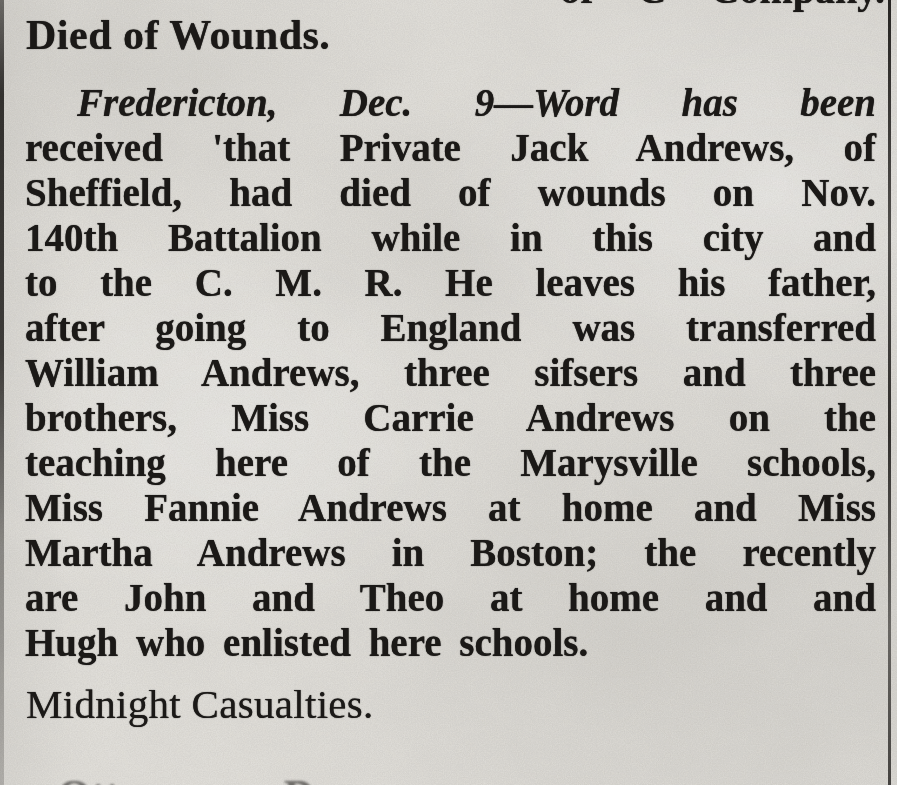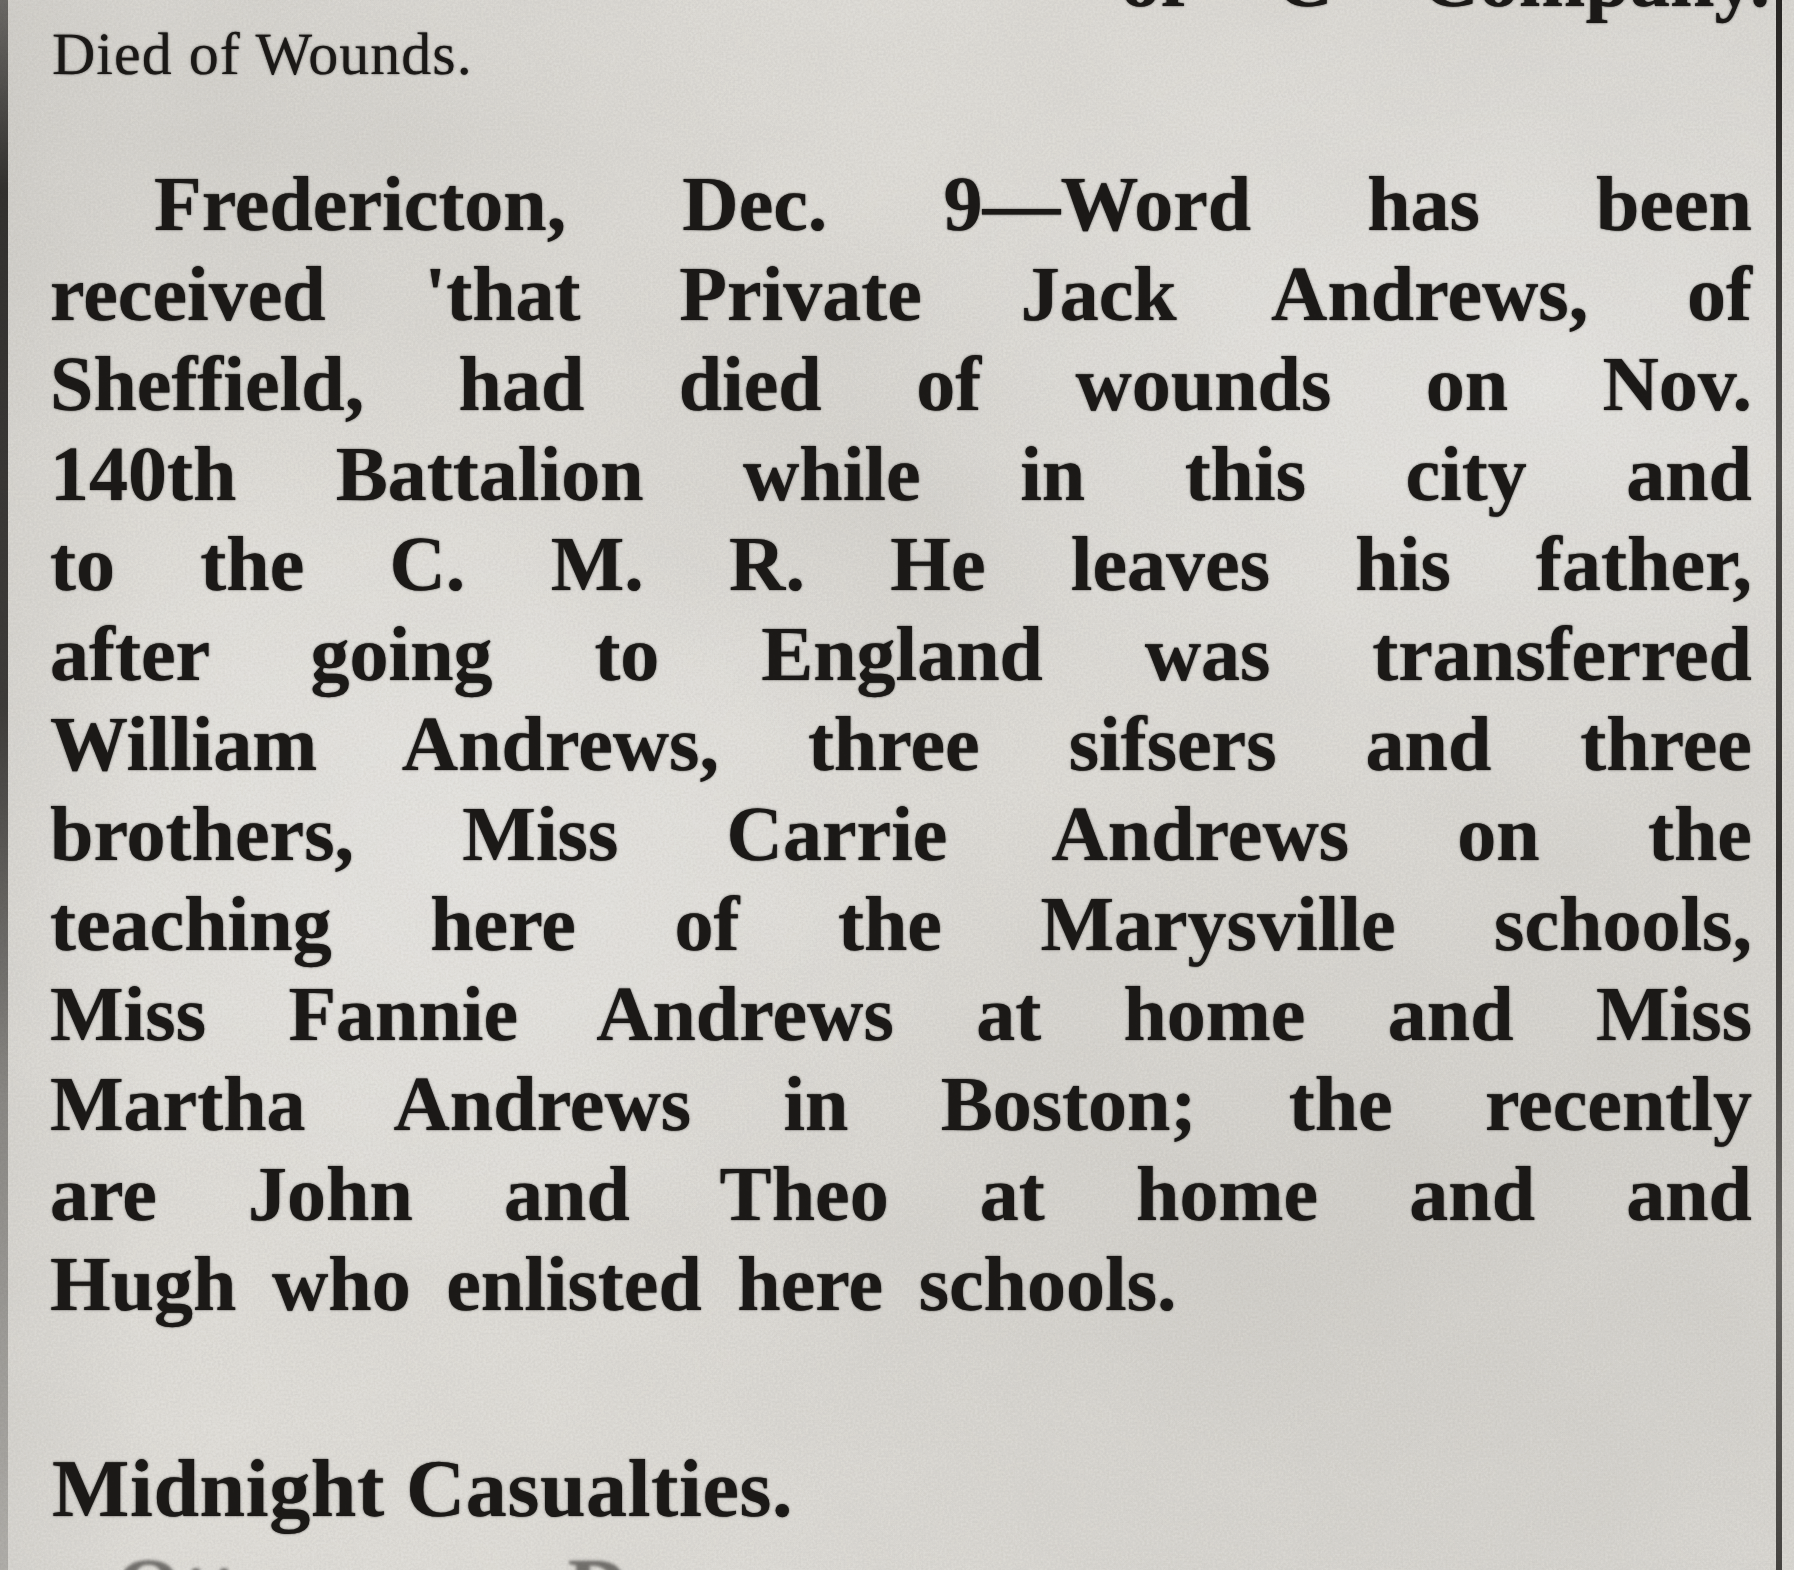--- a/index.html
+++ b/index.html
@@ -79,22 +79,22 @@
     font-size: 40px;
     font-weight: 700;
     text-align: right;
     word-spacing: 34px;
     white-space: nowrap;
   }
 
   .headline {
     position: absolute;
     top: 11px; left: 26px;
-    font-size: 30px;
-    font-weight: 400;
+    font-size: 42px;
+    font-weight: 700;
     letter-spacing: 0.5px;
     white-space: nowrap;
   }
 
   .bodytext {
     position: absolute;
     top: 80px; left: 25px;
     width: 851px;
   }
   .line {
@@ -104,30 +104,31 @@
     font-weight: 700;
     white-space: nowrap;
   }
   .line.just {
     white-space: normal;
     text-align: justify;
     text-align-last: justify;
   }
   .line.indent {
     text-indent: 52px;
+    font-style: italic;
   }
   .line.loose {
     word-spacing: 8px;
   }
 
   .subheadline {
     position: absolute;
-    top: 720px; left: 26px;
+    top: 680px; left: 26px;
     font-size: 41px;
-    font-weight: 700;
+    font-weight: 400;
     letter-spacing: 0.3px;
     white-space: nowrap;
   }
 
   .clip-bottom {
     position: absolute;
     top: 771px; left: 58px;
     width: 520px; height: 14px;
     overflow: hidden;
     opacity: 0.55;

